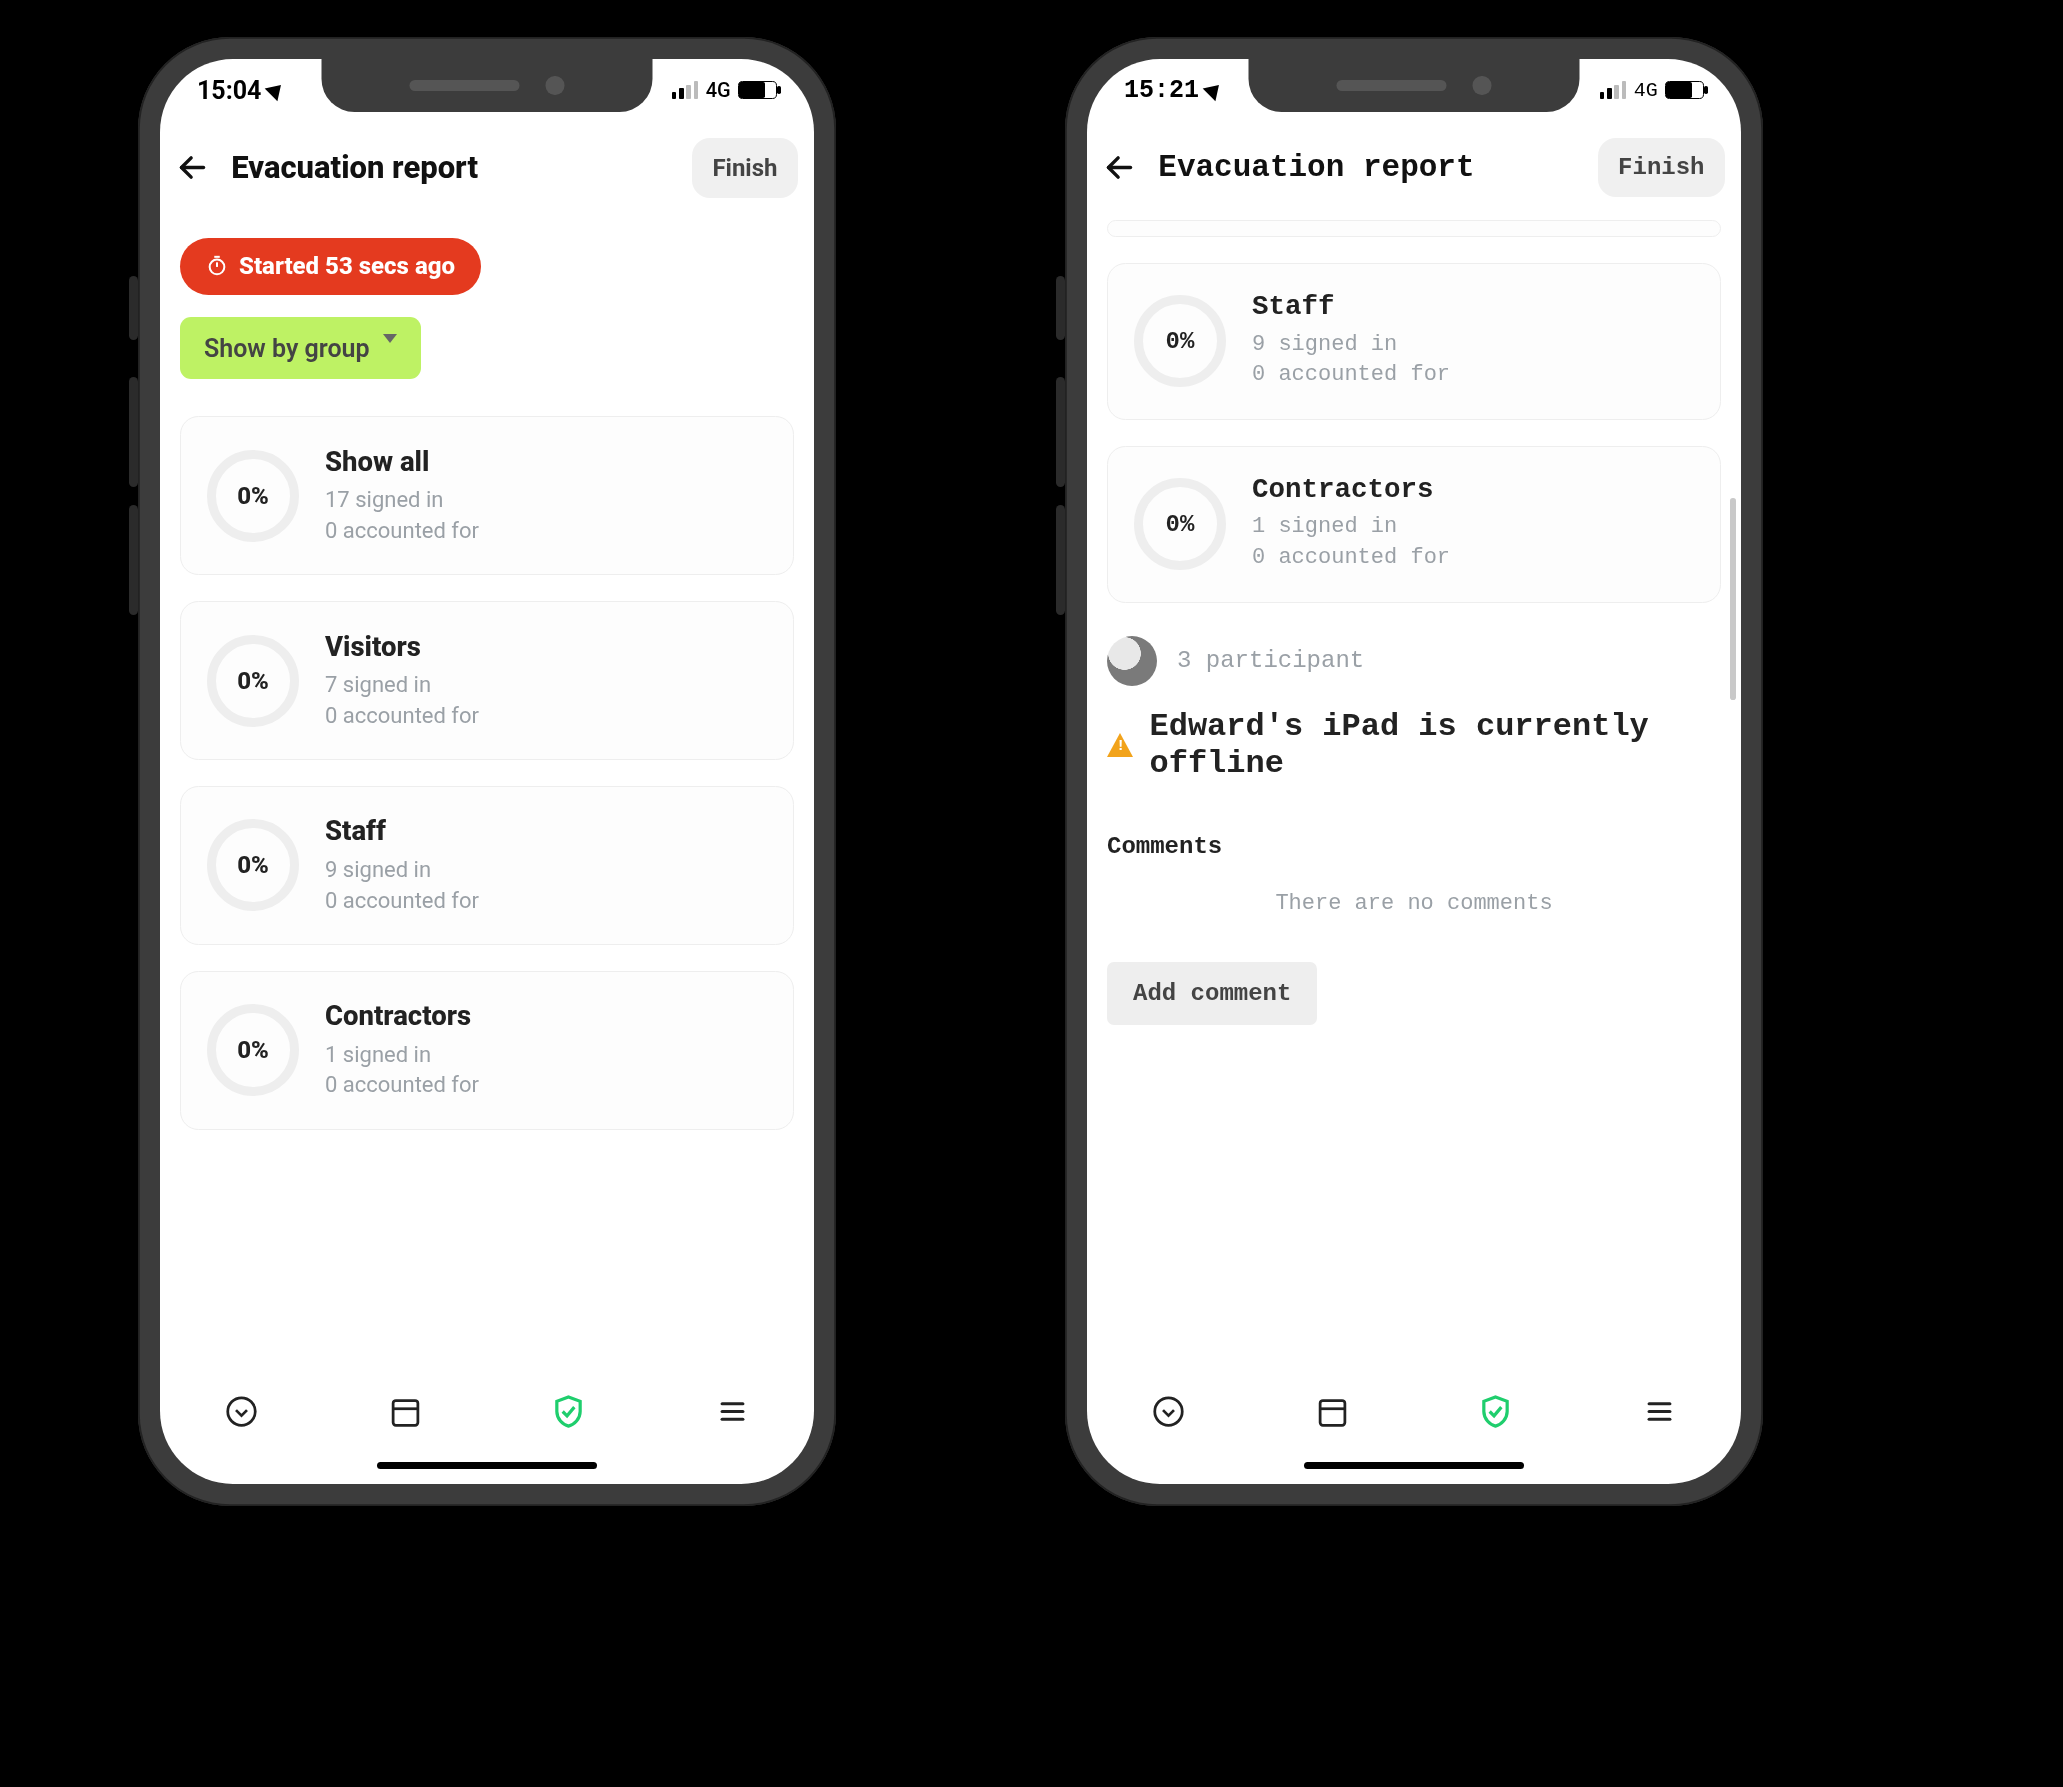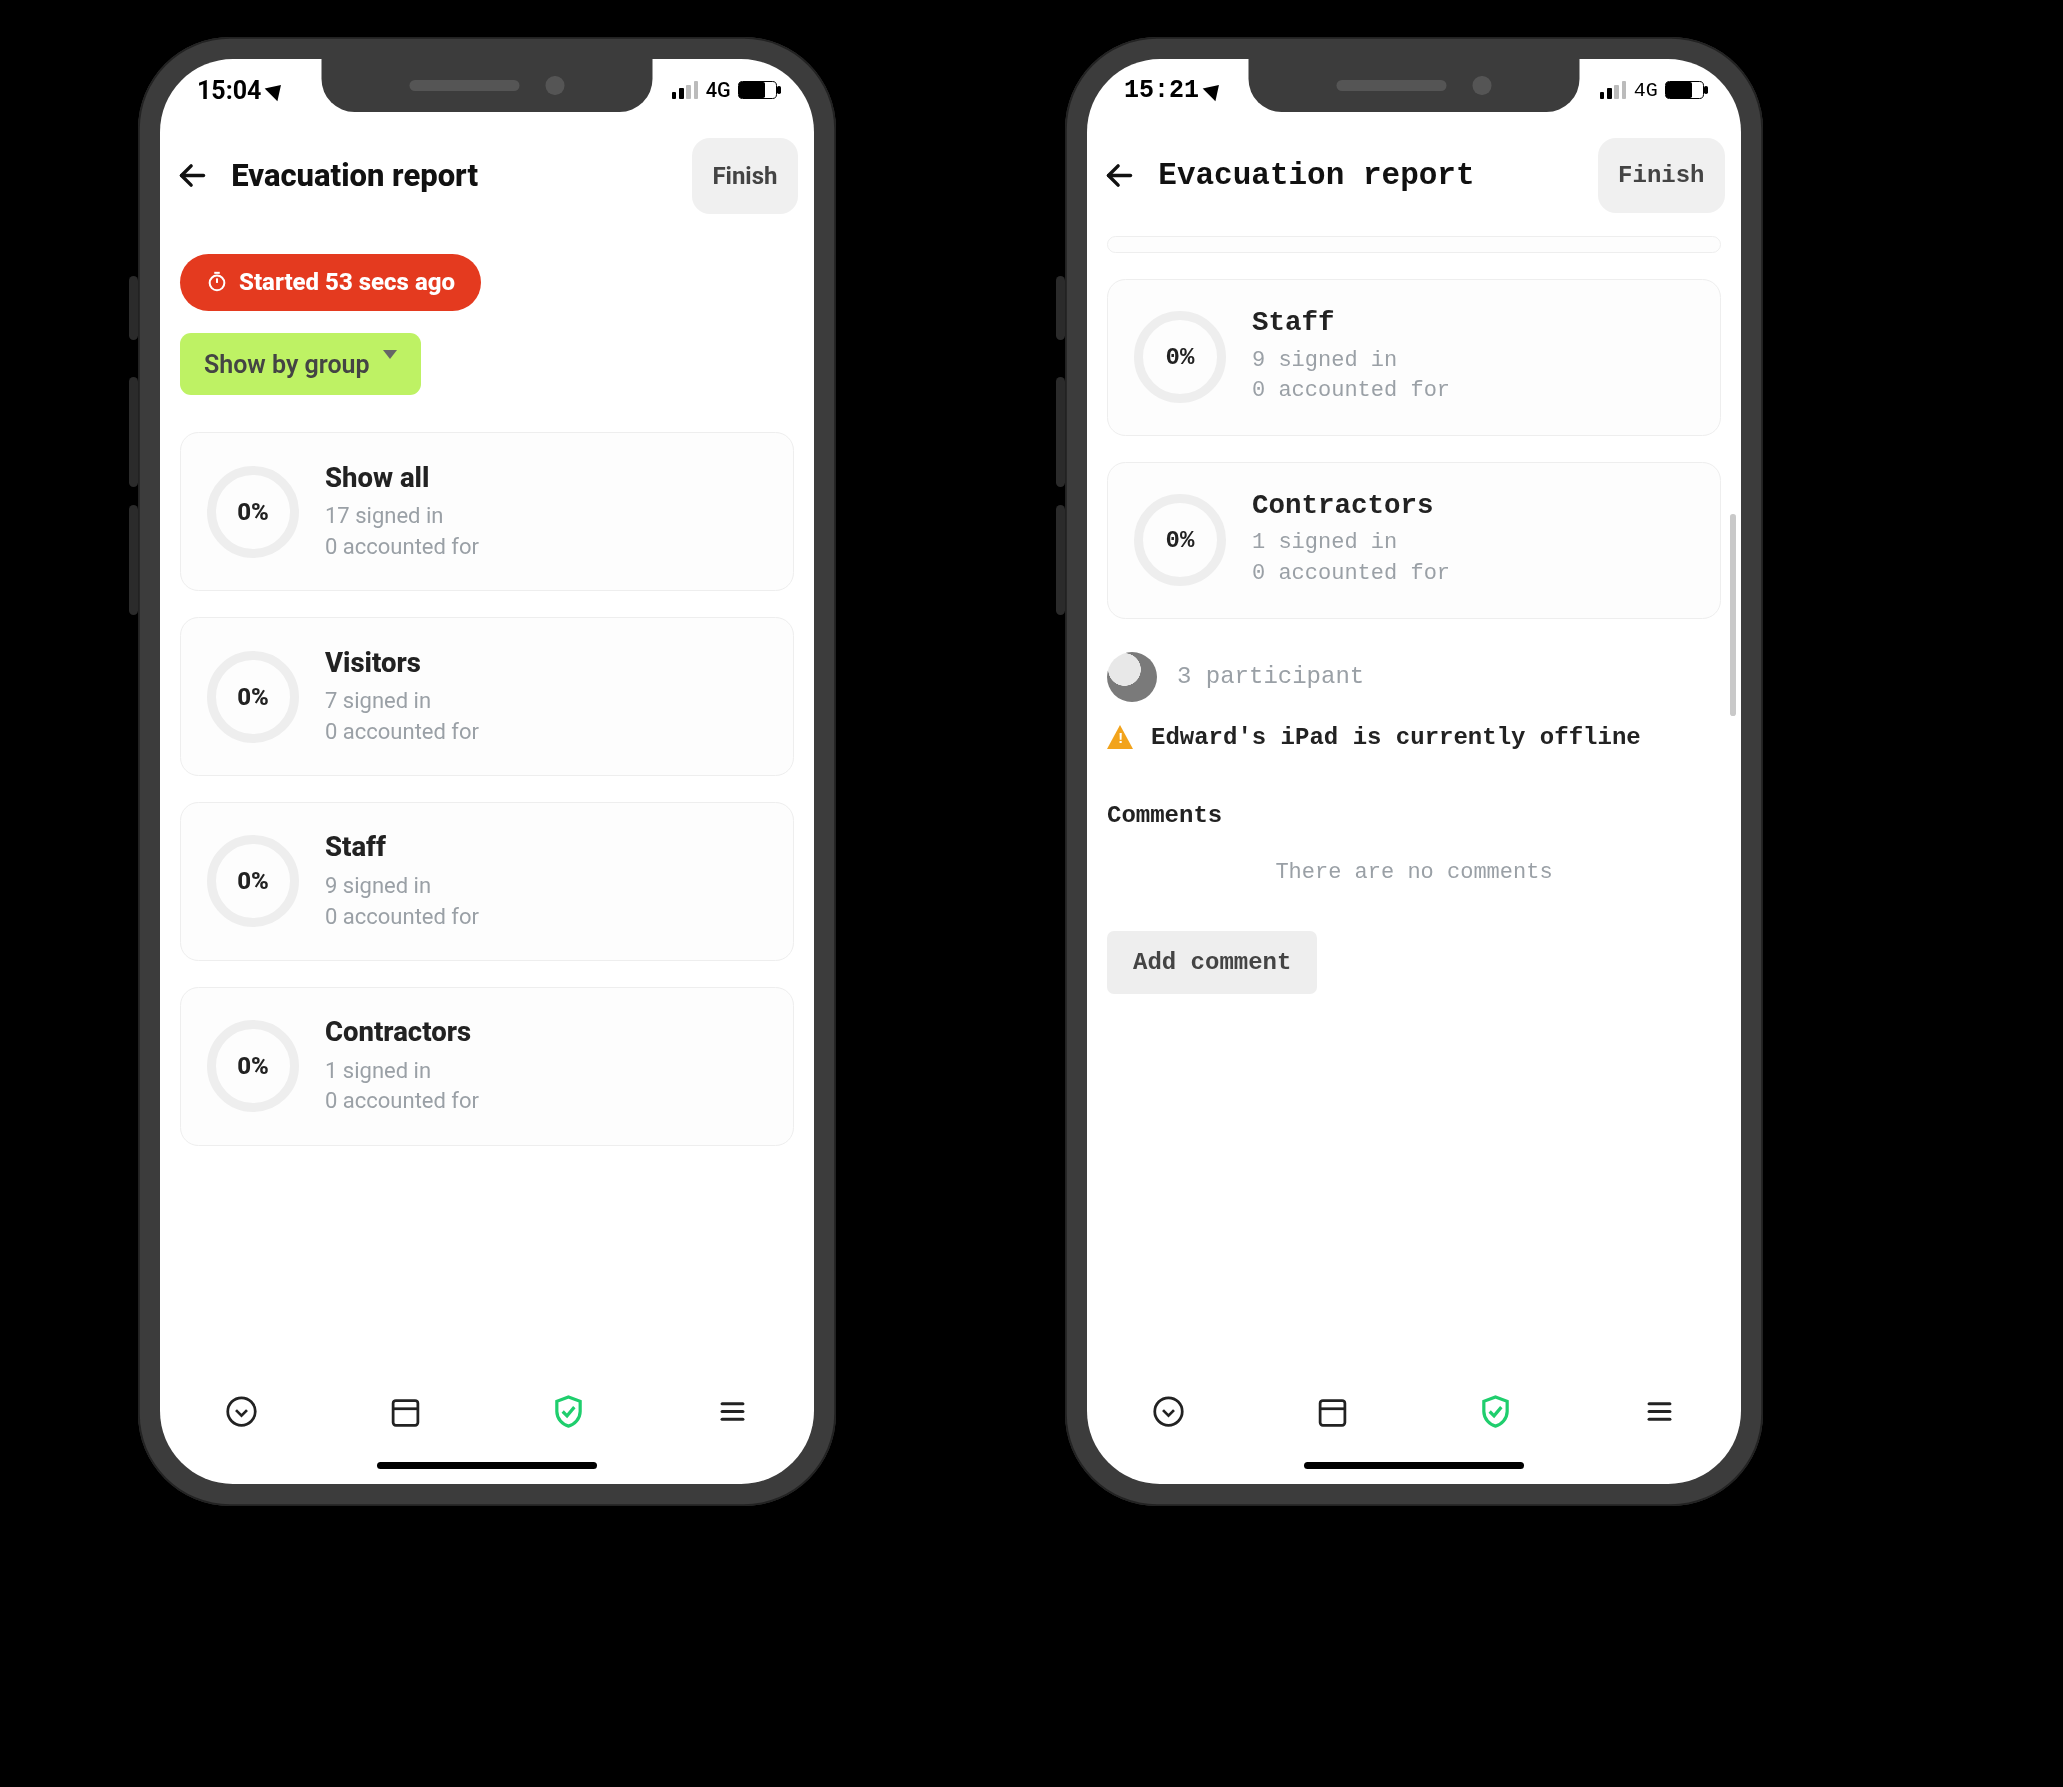--- a/index.html
+++ b/index.html
@@ -104,21 +104,21 @@
   .battery::after { content:""; position:absolute; right:-4.6px; top:4.6px; width:3.7px; height:7.3px; background:#000; border-radius:1.8px;}
   .battery .fill { background:#000; height:100%; width:70%; border-radius:1.8px; }
 
   .topbar {
     display:flex; align-items:center; padding: 16.5px 16.5px 16.5px 7.3px; gap:13px;
   }
   .back-btn { width:51px; height:51px; display:flex; align-items:center; justify-content:center; cursor:pointer; }
   .title { font-size:31px; font-weight:800; flex:1; color:#111; }
   .finish-btn {
     background:#f0f0f0; color:#444; font-weight:700; font-size:24px;
-    padding:24px 20px; border-radius:18px; cursor:pointer;
+    padding:16px 20px; border-radius:18px; cursor:pointer;
   }
 
   .content { padding: 7.3px 20px 7.3px 20px; flex:1; overflow:hidden; }
 
   .chip-red {
     display:inline-flex; align-items:center; gap:11px;
     background:#e43a1f; color:#fff; font-weight:800; font-size:24px;
     padding:14.7px 26px; border-radius:37px; margin: 16.5px 0 22px 0;
   }
   .timer-icon { width:22px; height:22px; }
@@ -160,21 +160,21 @@
   .partic-label { font-size:24px; color:#9aa0a6; font-weight:500; }
 
   .warn-row { display:flex; align-items:center; gap:16.5px; margin-bottom:51px; }
   .warn-icon { position:relative; width:27.5px; height:24px; }
   .warn-tri {
     width:0;height:0;
     border-left:13.8px solid transparent; border-right:13.8px solid transparent;
     border-bottom:24px solid #f2a31b;
   }
   .warn-ex { position:absolute; top:5.5px; left:0; width:27.5px; text-align:center; color:#fff; font-weight:900; font-size:14.7px; }
-  .warn-text { font-size:24px; font-weight:800; color:#222; }
+  .warn-text { font-size:32px; font-weight:800; color:#222; }
 
   .section-h { font-size:24px; font-weight:800; color:#222; margin-bottom:31px; }
   .empty { text-align:center; color:#9aa0a6; font-size:22px; margin-bottom:46px; }
 
   .add-btn {
     display:inline-block; background:#eeeeee; color:#444; font-weight:700; font-size:24px;
     padding:18.4px 26px; border-radius:7px; cursor:pointer;
   }
 
   .scroll-ind {

